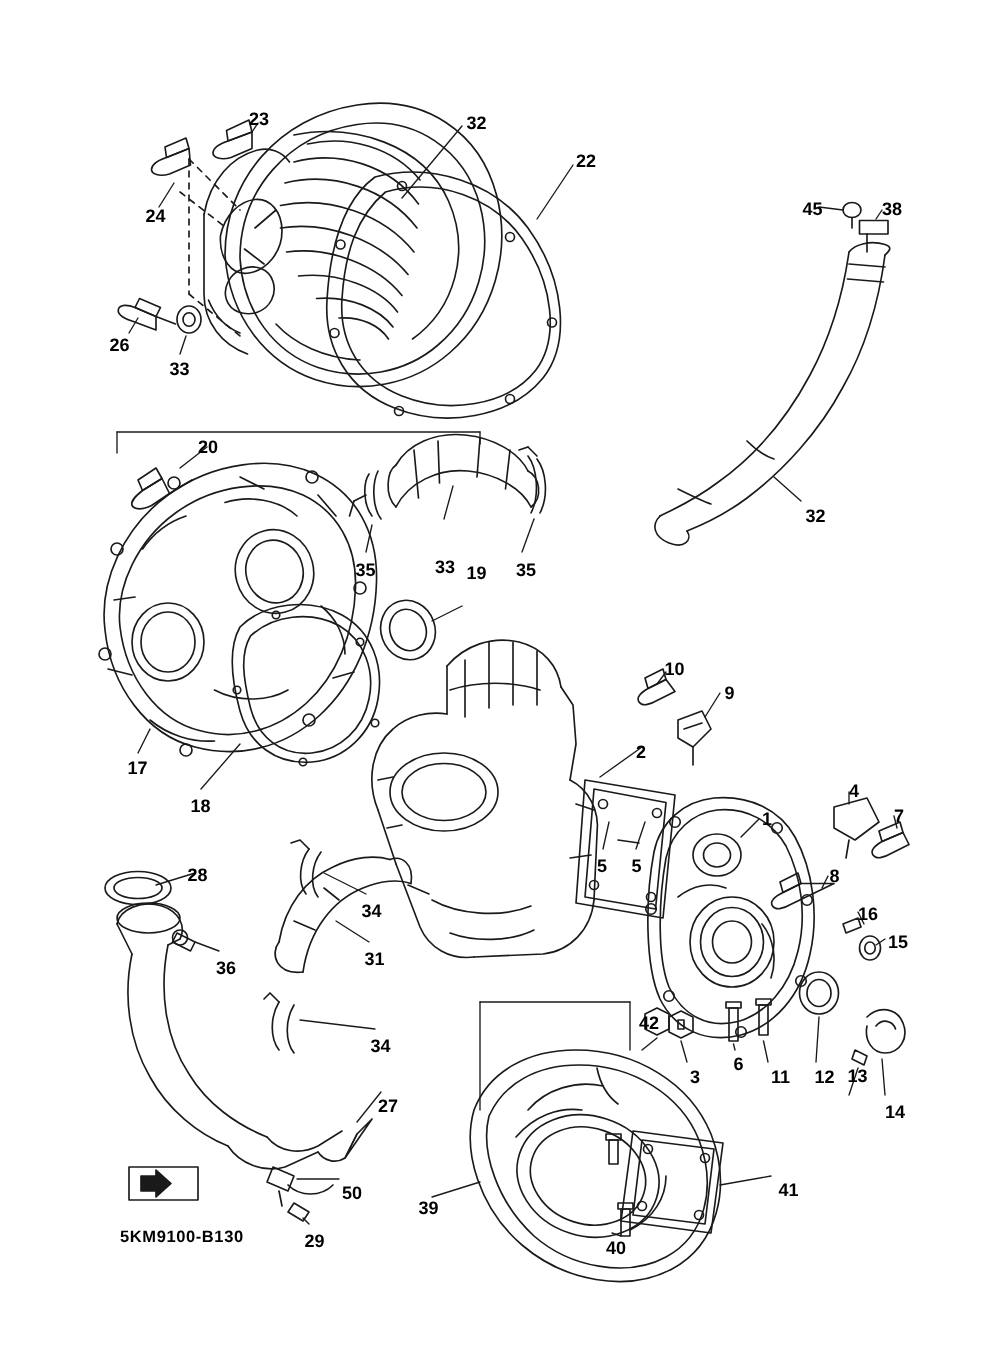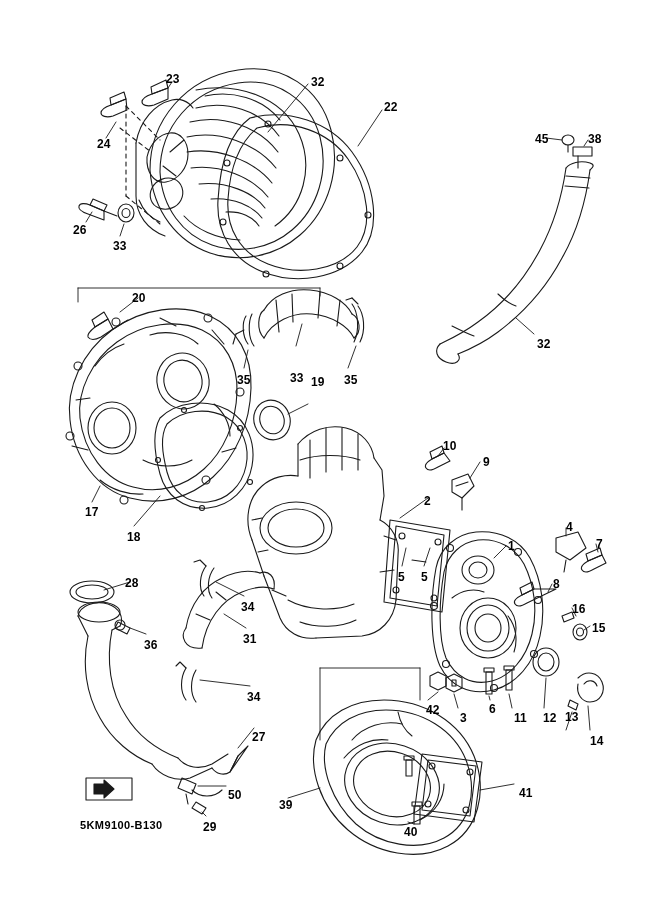--- a/index.html
+++ b/index.html
@@ -488,21 +488,21 @@
   <div class="callout" style="left:572px;top:603px">16</div>
   <div class="callout" style="left:241px;top:601px">34</div>
   <div class="callout" style="left:592px;top:622px">15</div>
   <div class="callout" style="left:144px;top:639px">36</div>
   <div class="callout" style="left:243px;top:633px">31</div>
   <div class="callout" style="left:247px;top:691px">34</div>
   <div class="callout" style="left:460px;top:712px">3</div>
   <div class="callout" style="left:514px;top:712px">11</div>
   <div class="callout" style="left:543px;top:712px">12</div>
   <div class="callout" style="left:489px;top:703px">6</div>
-  <div class="callout" style="left:426px;top:704px">42</div>
+  <div class="callout" style="left:426px;top:676px">42</div>
   <div class="callout" style="left:565px;top:711px">13</div>
   <div class="callout" style="left:590px;top:735px">14</div>
   <div class="callout" style="left:252px;top:731px">27</div>
   <div class="callout" style="left:228px;top:789px">50</div>
   <div class="callout" style="left:203px;top:821px">29</div>
   <div class="callout" style="left:279px;top:799px">39</div>
   <div class="callout" style="left:519px;top:787px">41</div>
   <div class="callout" style="left:404px;top:826px">40</div>
 
   <div class="partcode" style="left:80px;top:819px">5KM9100-B130</div>

